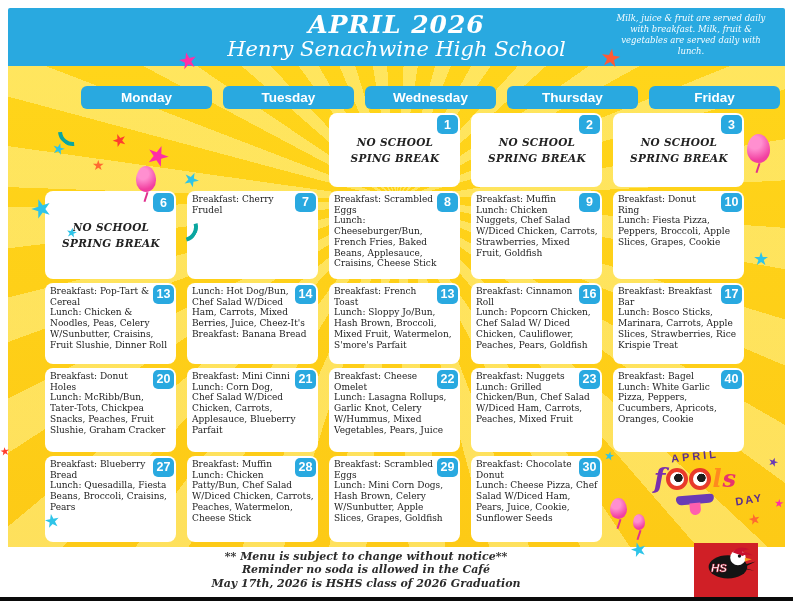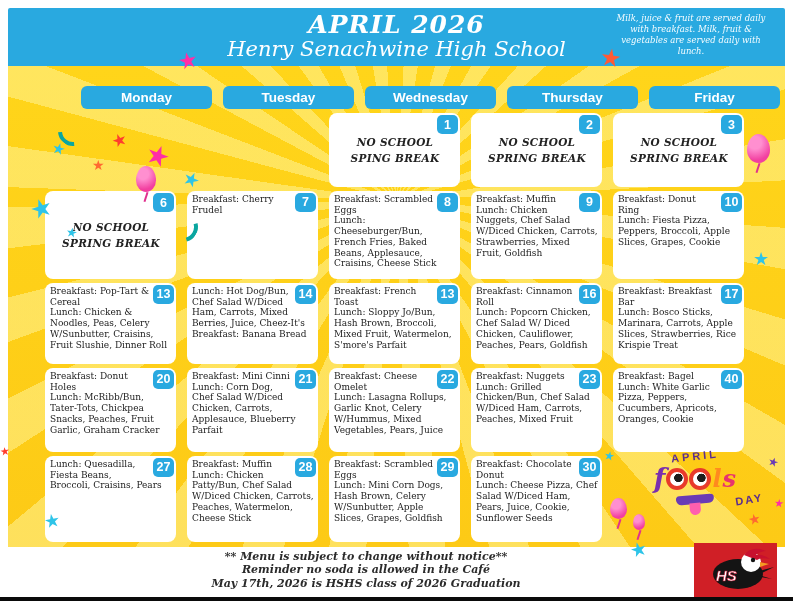--- a/index.html
+++ b/index.html
@@ -64,21 +64,21 @@
     line-height:1.5;letter-spacing:.3px;color:#222;
   }
 
   
   .footer{
     position:absolute;left:0;top:550px;width:732px;text-align:center;
     font-weight:bold;font-style:italic;font-size:11px;line-height:1.22;color:#2b2b2b;
   }
 
   
-  .logo{position:absolute;left:694px;top:543px;width:83px;height:55px;background:#d01f26;}
+  .logo{position:absolute;left:694px;top:543px;width:64px;height:55px;background:#d01f26;}
   .logo svg{position:absolute;inset:0;}
 
   
   .decor{position:absolute;inset:0;pointer-events:none;}
   .star{position:absolute;line-height:1;font-family:"DejaVu Sans",sans-serif;}
   .balloon{position:absolute;border-radius:50% 50% 50% 50%/55% 55% 45% 45%;
     background:radial-gradient(circle at 35% 30%, #ff8fd0 0 25%, #f23fa0 70%);}
   .balloon::after{content:"";position:absolute;left:45%;top:99%;width:2px;height:10px;
     background:#e0308e;transform:rotate(18deg);}
   .squiggle{position:absolute;width:22px;height:22px;border:4px solid transparent;
@@ -229,21 +229,21 @@
             <span class="badge">17</span>
             <div><span class="lbl">Breakfast:</span> <span>Breakfast Bar</span></div>
             <div><span class="lbl">Lunch:</span> <span>Bosco Sticks, Marinara, Carrots, Apple Slices, Strawberries, Rice Krispie Treat</span></div>
           </div>
         </div>
 
         <div class="cell">
           <div class="card menu-card">
             <span class="badge">20</span>
             <div><span class="lbl">Breakfast:</span> <span>Donut Holes</span></div>
-            <div><span class="lbl">Lunch:</span> <span>McRibb/Bun, Tater-Tots, Chickpea Snacks, Peaches, Fruit Garlic, Graham Cracker</span></div>
+            <div><span class="lbl">Lunch:</span> <span>McRibb/Bun, Tater-Tots, Chickpea Snacks, Peaches, Fruit Slushie, Graham Cracker</span></div>
           </div>
         </div>
         <div class="cell">
           <div class="card menu-card">
             <span class="badge">21</span>
             <div><span class="lbl">Breakfast:</span> <span>Mini Cinni</span></div>
             <div><span class="lbl">Lunch:</span> <span>Corn Dog, Chef Salad W/Diced Chicken, Carrots, Applesauce, Blueberry Parfait</span></div>
           </div>
         </div>
         <div class="cell">
@@ -264,20 +264,21 @@
           <div class="card menu-card">
             <span class="badge">40</span>
             <div><span class="lbl">Breakfast:</span> <span>Bagel</span></div>
             <div><span class="lbl">Lunch:</span> <span>White Garlic Pizza, Peppers, Cucumbers, Apricots, Oranges, Cookie</span></div>
           </div>
         </div>
 
         <div class="cell">
           <div class="card menu-card">
             <span class="badge">27</span>
+            <div><span class="lbl">Breakfast:</span> <span>Blueberry Bread</span></div>
             <div><span class="lbl">Lunch:</span> <span>Quesadilla, Fiesta Beans, Broccoli, Craisins, Pears</span></div>
           </div>
         </div>
         <div class="cell">
           <div class="card menu-card">
             <span class="badge">28</span>
             <div><span class="lbl">Breakfast:</span> <span>Muffin</span></div>
             <div><span class="lbl">Lunch:</span> <span>Chicken Patty/Bun, Chef Salad W/Diced Chicken, Carrots, Peaches, Watermelon, Cheese Stick</span></div>
           </div>
         </div>

